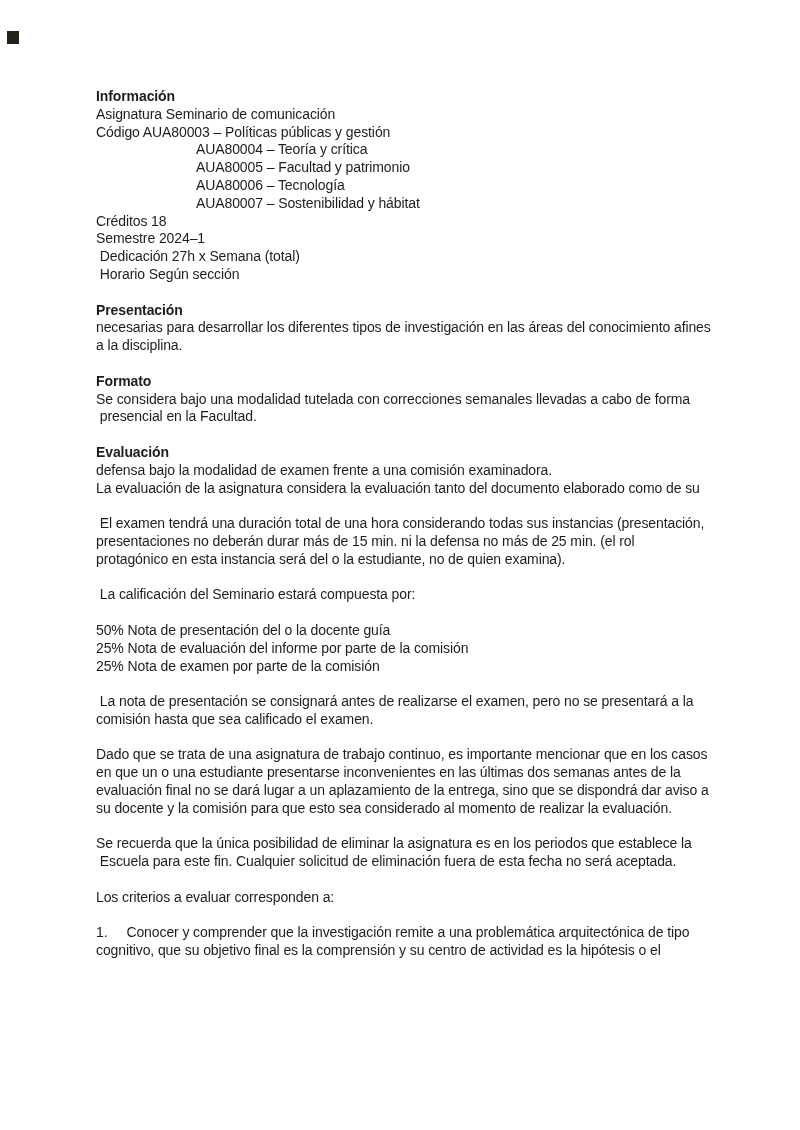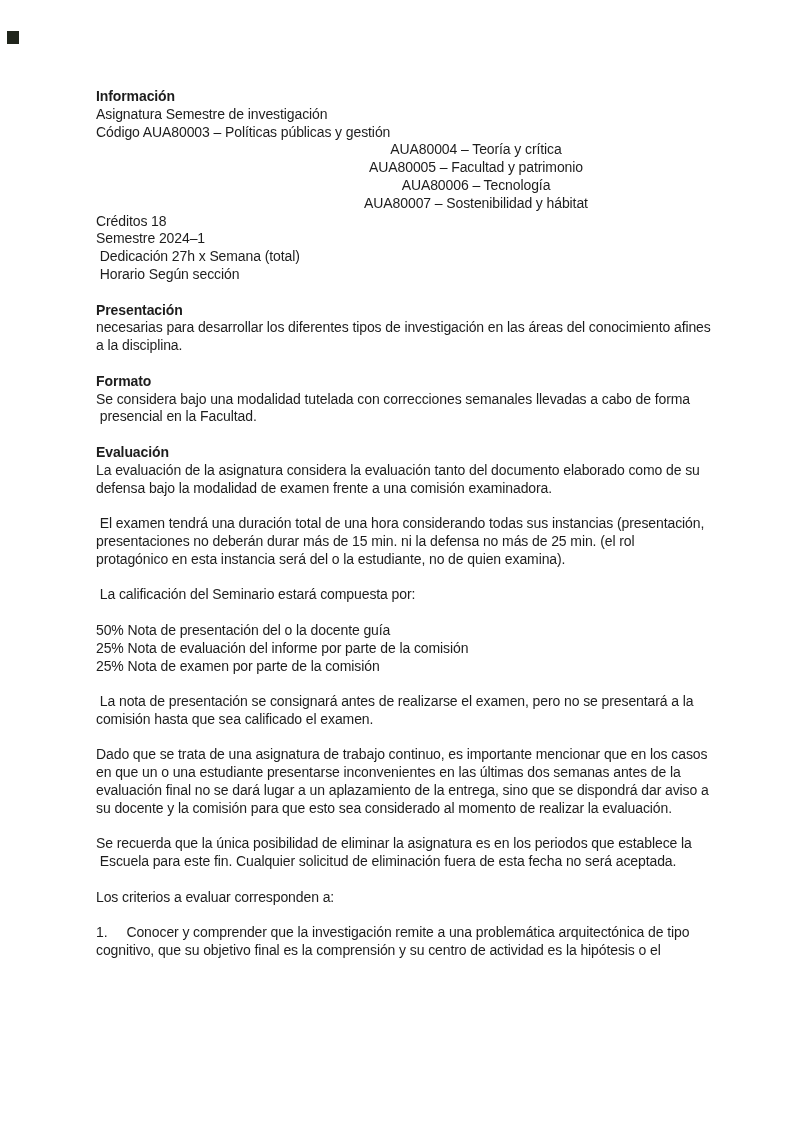--- a/index.html
+++ b/index.html
@@ -35,52 +35,51 @@
   .line {
     white-space: pre;
     min-height: 17.8px;
     letter-spacing: -0.1px;
   }
   .line.heading {
     font-weight: 700;
   }
   .line.indent-1 {
     padding-left: 100px;
-    text-align: center;
   }
 </style>
 </head>
 <body>
 
 <div class="page" style="background: rgb(255, 255, 255);">
   <div class="corner-mark" style="background: rgb(32, 37, 27);"></div>
   <div class="content" style="color: rgb(29, 29, 29);">
       <div class="line heading">Información</div>
-      <div class="line">Asignatura Semestre de investigación</div>
+      <div class="line">Asignatura Seminario de comunicación</div>
       <div class="line">Código AUA80003 – Políticas públicas y gestión</div>
       <div class="line indent-1">AUA80004 – Teoría y crítica</div>
       <div class="line indent-1">AUA80005 – Facultad y patrimonio</div>
       <div class="line indent-1">AUA80006 – Tecnología</div>
       <div class="line indent-1">AUA80007 – Sostenibilidad y hábitat</div>
       <div class="line">Créditos 18</div>
       <div class="line">Semestre 2024–1</div>
       <div class="line"> Dedicación 27h x Semana (total)</div>
       <div class="line"> Horario Según sección</div>
       <div class="line"> </div>
       <div class="line heading">Presentación</div>
       <div class="line">necesarias para desarrollar los diferentes tipos de investigación en las áreas del conocimiento afines</div>
       <div class="line">a la disciplina.</div>
       <div class="line"> </div>
       <div class="line heading">Formato</div>
       <div class="line">Se considera bajo una modalidad tutelada con correcciones semanales llevadas a cabo de forma</div>
       <div class="line"> presencial en la Facultad.</div>
       <div class="line"> </div>
       <div class="line heading">Evaluación</div>
+      <div class="line">defensa bajo la modalidad de examen frente a una comisión examinadora.</div>
       <div class="line">La evaluación de la asignatura considera la evaluación tanto del documento elaborado como de su</div>
-      <div class="line">defensa bajo la modalidad de examen frente a una comisión examinadora.</div>
       <div class="line"> </div>
       <div class="line"> El examen tendrá una duración total de una hora considerando todas sus instancias (presentación,</div>
       <div class="line">presentaciones no deberán durar más de 15 min. ni la defensa no más de 25 min. (el rol</div>
       <div class="line">protagónico en esta instancia será del o la estudiante, no de quien examina).</div>
       <div class="line"> </div>
       <div class="line"> La calificación del Seminario estará compuesta por:</div>
       <div class="line"> </div>
       <div class="line">50% Nota de presentación del o la docente guía</div>
       <div class="line">25% Nota de evaluación del informe por parte de la comisión</div>
       <div class="line">25% Nota de examen por parte de la comisión</div>

